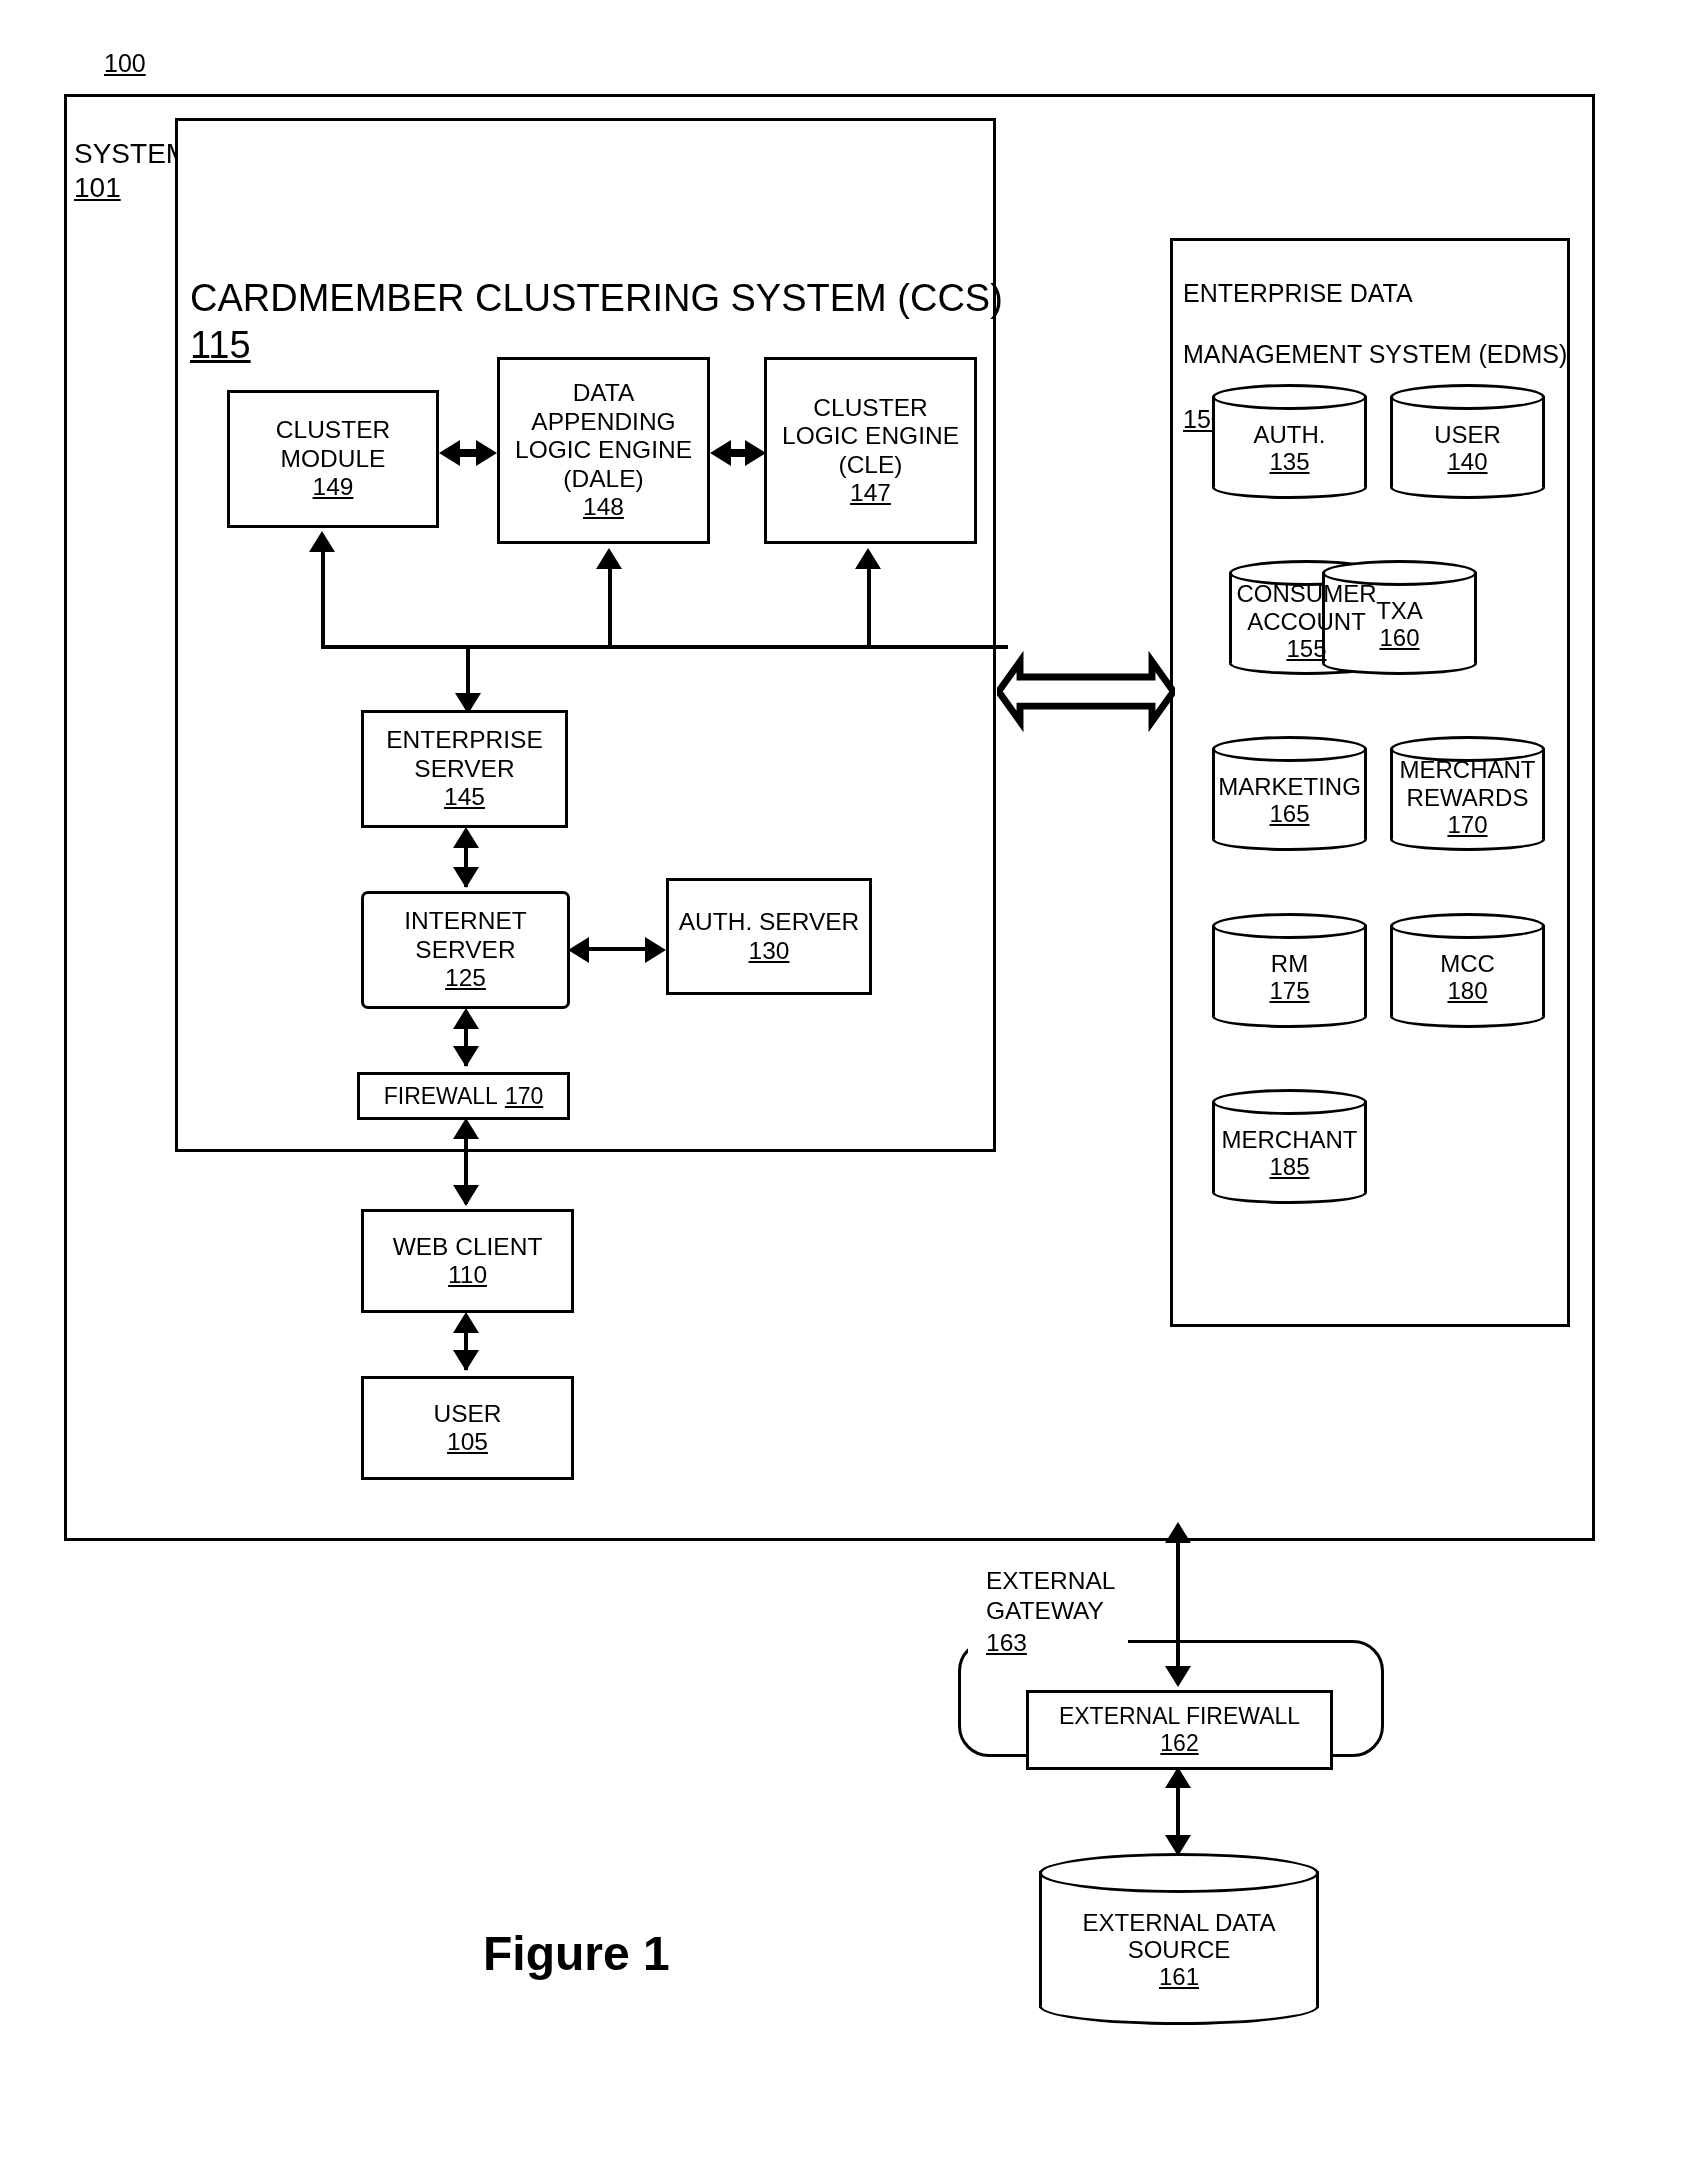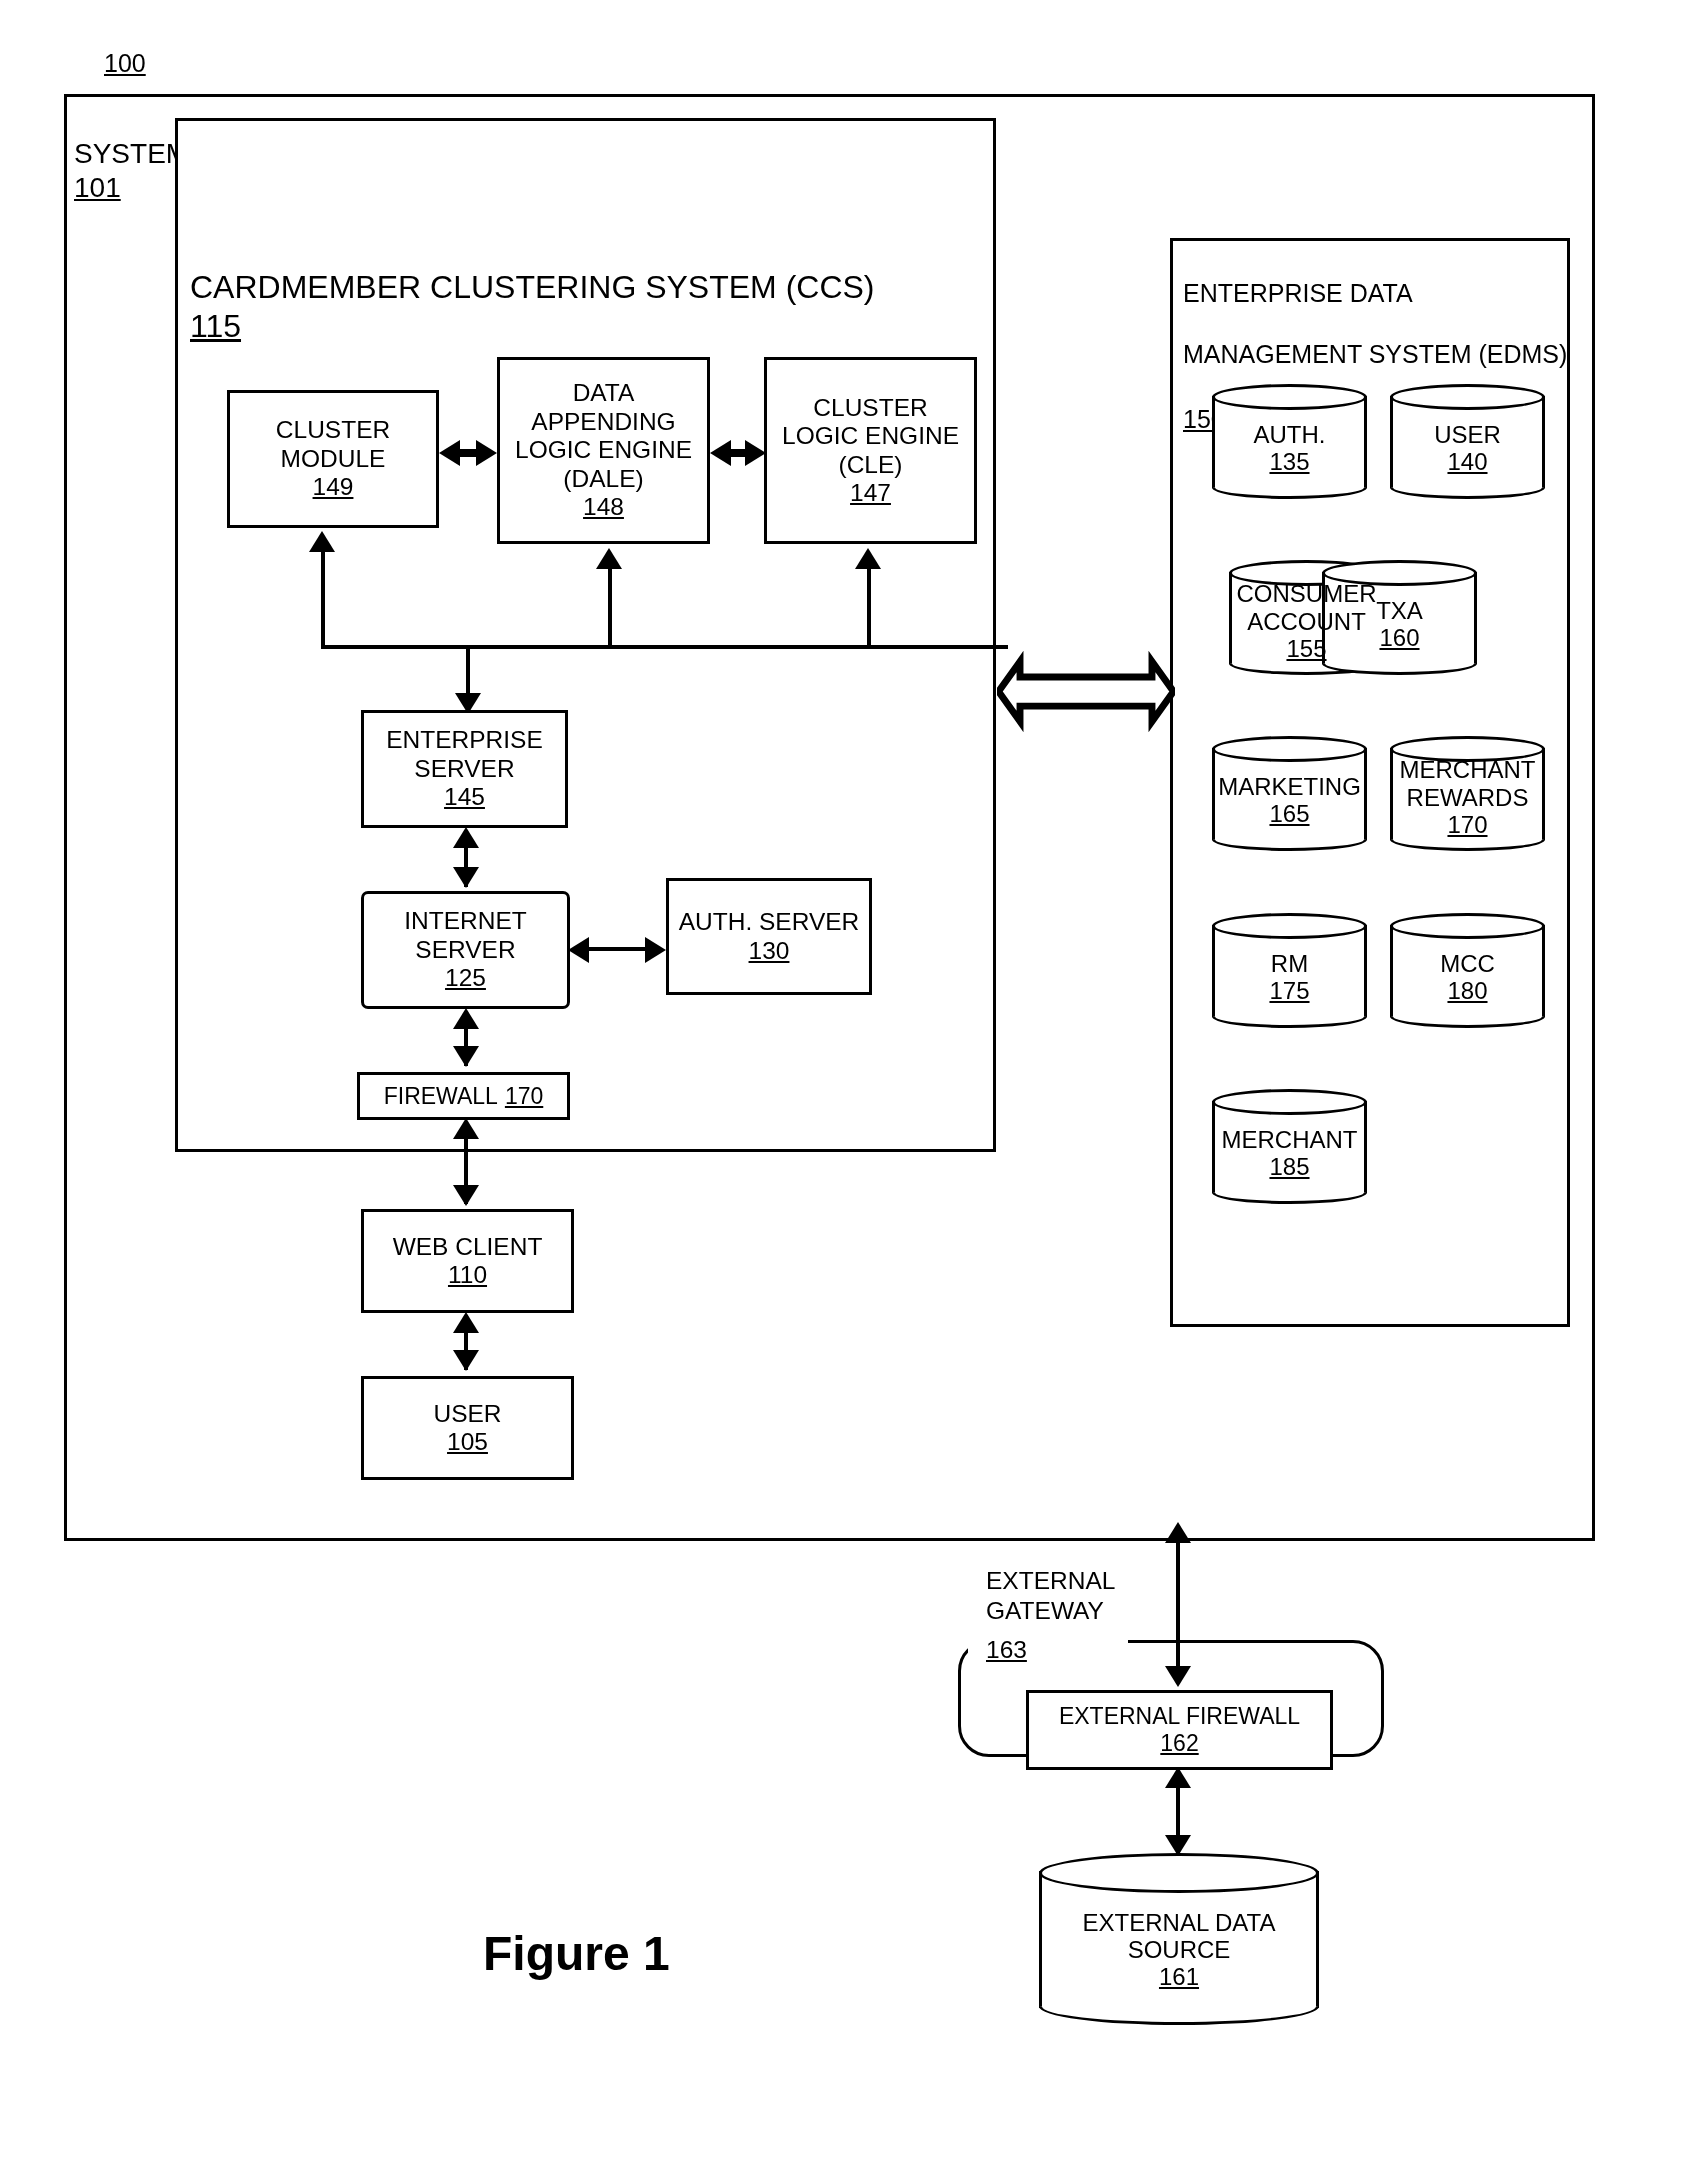--- a/index.html
+++ b/index.html
@@ -95,21 +95,21 @@
     justify-content: center;
     text-align: center;
     line-height: 1.14;
     z-index: 3;
   }
   .cyl .cap-label .ln { white-space: nowrap; }
 
   
   .t-ref-100   { font-size: 25px; }
   .t-sys       { font-size: 28px; }
-  .t-ccs       { font-size: 32px; }
+  .t-ccs       { font-size: 38px; }
   .t-edms      { font-size: 25px; }
   .t-box       { font-size: 24.5px; }
   .t-box-sm    { font-size: 23px; }
   .t-cyl       { font-size: 24px; }
   .t-fig       { font-size: 48px; font-weight: bold; }
   .t-gw        { font-size: 24.5px; }
 
   
   .vline { position: absolute; width: 3.8px; background: #000; }
   .hline { position: absolute; height: 3.8px; background: #000; }
@@ -383,21 +383,21 @@
     </svg>
   </div>
 
   <div class="round-box" style="left:958px; top:1640px; width:426px; height:117px;"></div>
 
   <div class="white-mask" style="left:968px; top:1631px; width:160px; height:26px;"></div>
 
   <div class="abs t-gw" style="left:986px; top:1566px; line-height:1.24; text-align:left;">
     <span style="display:block;">EXTERNAL</span>
     <span style="display:block;">GATEWAY</span>
-    <span class="u" style="display:inline-block; margin-top:8px;">163</span>
+    <span class="u" style="display:inline-block; margin-top:1px;">163</span>
   </div>
 
   <div class="box t-box-sm" style="left:1026px; top:1690px; width:307px; height:80px;">
     <span class="ln">EXTERNAL FIREWALL</span>
     <span class="ln ref">162</span>
   </div>
 
   <div>
     <div class="vline" style="left:1176px; top:1534px; height:150px;"></div>
     <div class="arrow-up" style="left:1165px; top:1522px;"></div>

